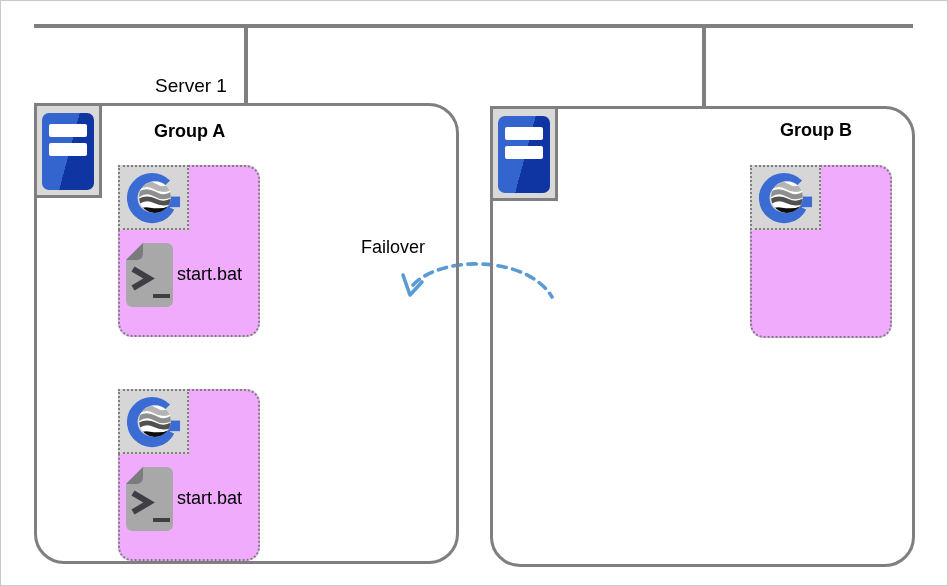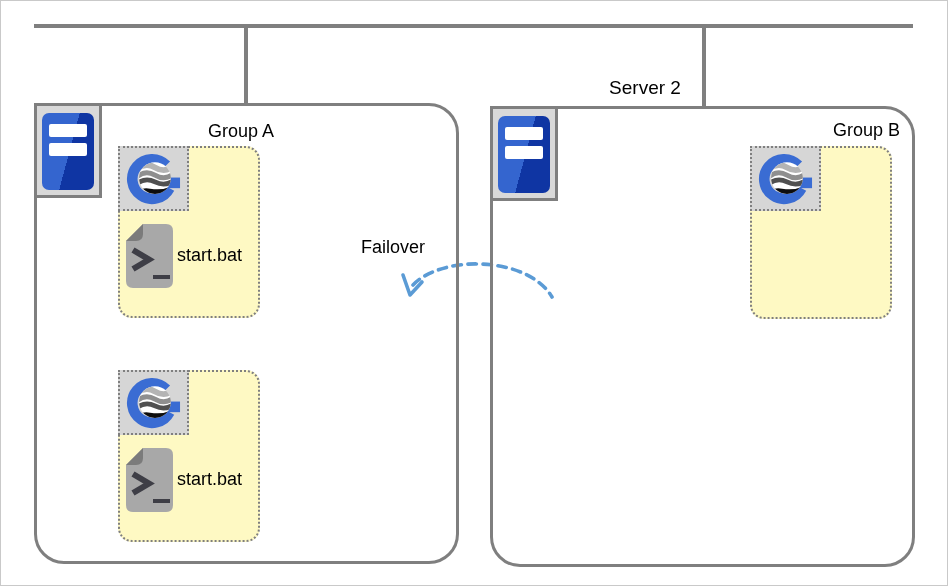--- a/index.html
+++ b/index.html
@@ -14,24 +14,24 @@
     position:absolute;width:425px;height:461px;box-sizing:border-box;
     border:3px solid #7f7f7f;border-radius:30px;background:transparent;z-index:1;
   }
   .server-label{
     position:absolute;width:120px;text-align:center;font-size:19px;z-index:2;
   }
   .failover-label{
     position:absolute;left:360px;top:236px;width:96px;
     font-size:18px;z-index:2;
   }
-  .group-label{position:absolute;width:120px;text-align:right;font-size:18px;}
+  .group-label{position:absolute;width:120px;text-align:left;font-size:18px;font-weight:bold;}
   .group-box{
     position:absolute;width:142px;height:172px;box-sizing:border-box;
-    background:#fef9c3;border:2px dotted #7f7f7f;border-radius:14px;
+    background:#f0abfc;border:2px dotted #7f7f7f;border-radius:14px;margin-top:19px;
   }
   .logo-tile{
     position:absolute;left:-2px;top:-2px;width:71px;height:65px;box-sizing:border-box;
     background:#d6d6d6;border:2px dotted #7f7f7f;
     display:flex;align-items:center;justify-content:center;
   }
   .script-row{position:absolute;left:6px;top:76px;width:130px;height:64px;}
   .script-icon{position:absolute;left:0;top:0;}
   .script-label{position:absolute;left:51px;top:21px;font-size:18px;white-space:nowrap;}
   .server-icon{
@@ -55,21 +55,21 @@
 
   <div class="hline" style="left:33px;top:23px;width:879px;height:4px;"></div>
   <div class="vline" style="left:243px;top:23px;width:4px;height:79px;"></div>
   <div class="vline" style="left:701px;top:23px;width:4px;height:82px;"></div>
 
   <svg class="arrow-layer" style="left:393px;top:253px;" width="170" height="52" viewBox="393 253 170 52">
     <path d="M 412 284 C 424 271 450 262 479 263 C 513 264 540 277 551 296" fill="none" stroke="#5b9bd5" stroke-width="3.6" stroke-dasharray="8.5 6.5" stroke-linecap="round"></path>
     <path d="M 402 274 L 409 294 L 421 281" fill="none" stroke="#5b9bd5" stroke-width="3.6" stroke-linecap="round" stroke-linejoin="round"></path>
   </svg>
 
-  <div class="server-label" style="left:584px;top:76px;">Server 2</div>
+  <div class="server-label" style="left:130px;top:74px;">Server 1</div>
 
   <div class="failover-label">Failover</div>
 
   <div class="server-box" style="left:33px;top:102px;">
 
     <div class="server-icon">
       <div class="panel">
         <div class="bar b1"></div>
         <div class="bar b2"></div>
       </div>

